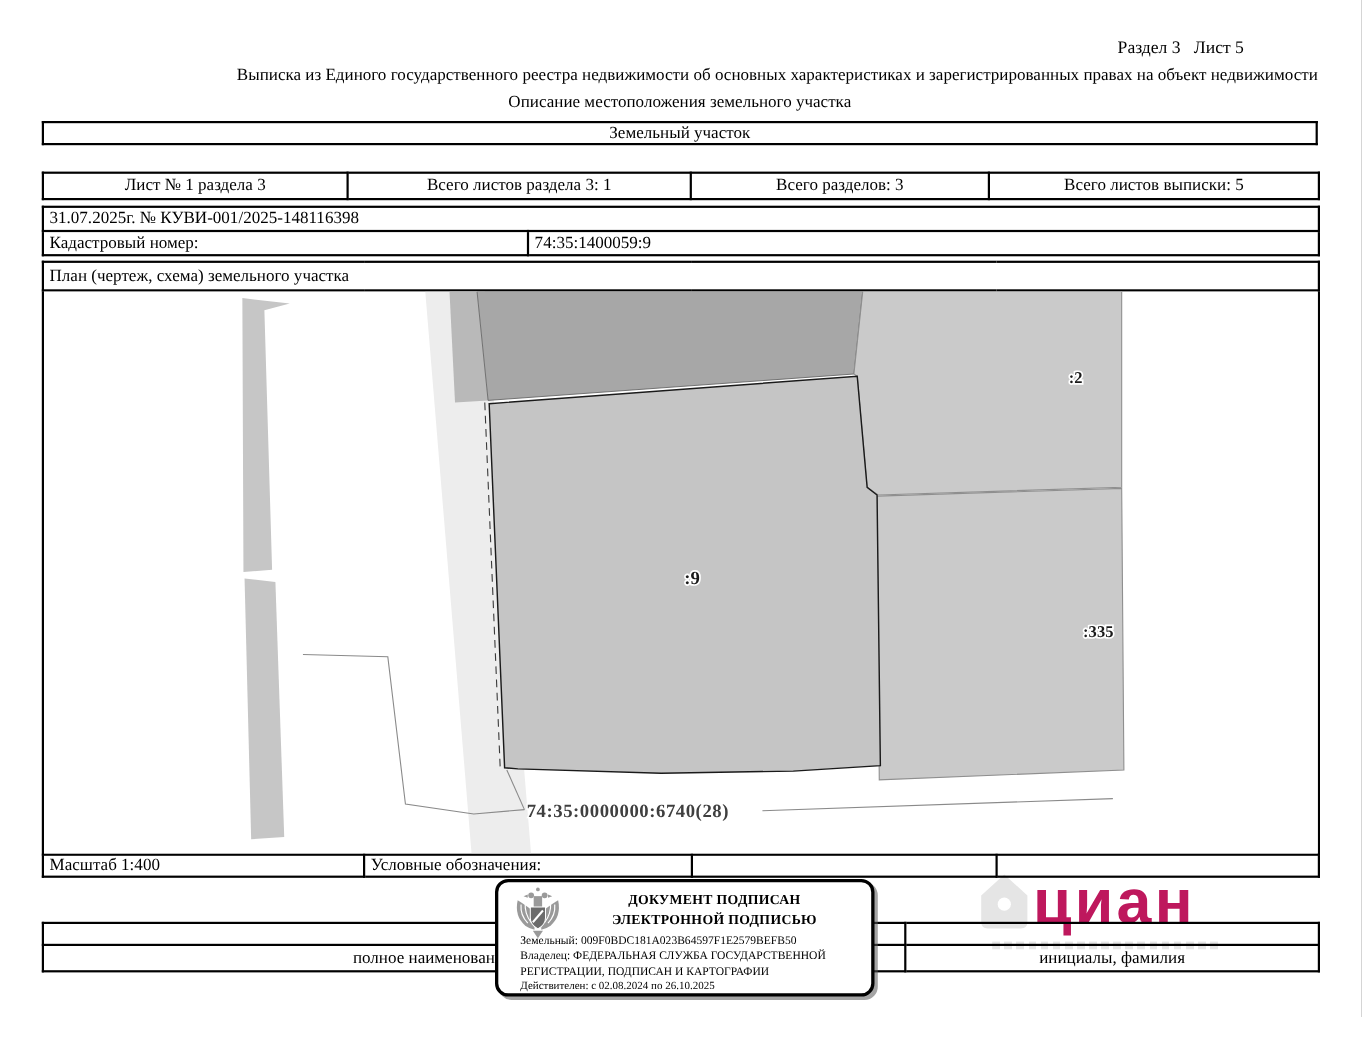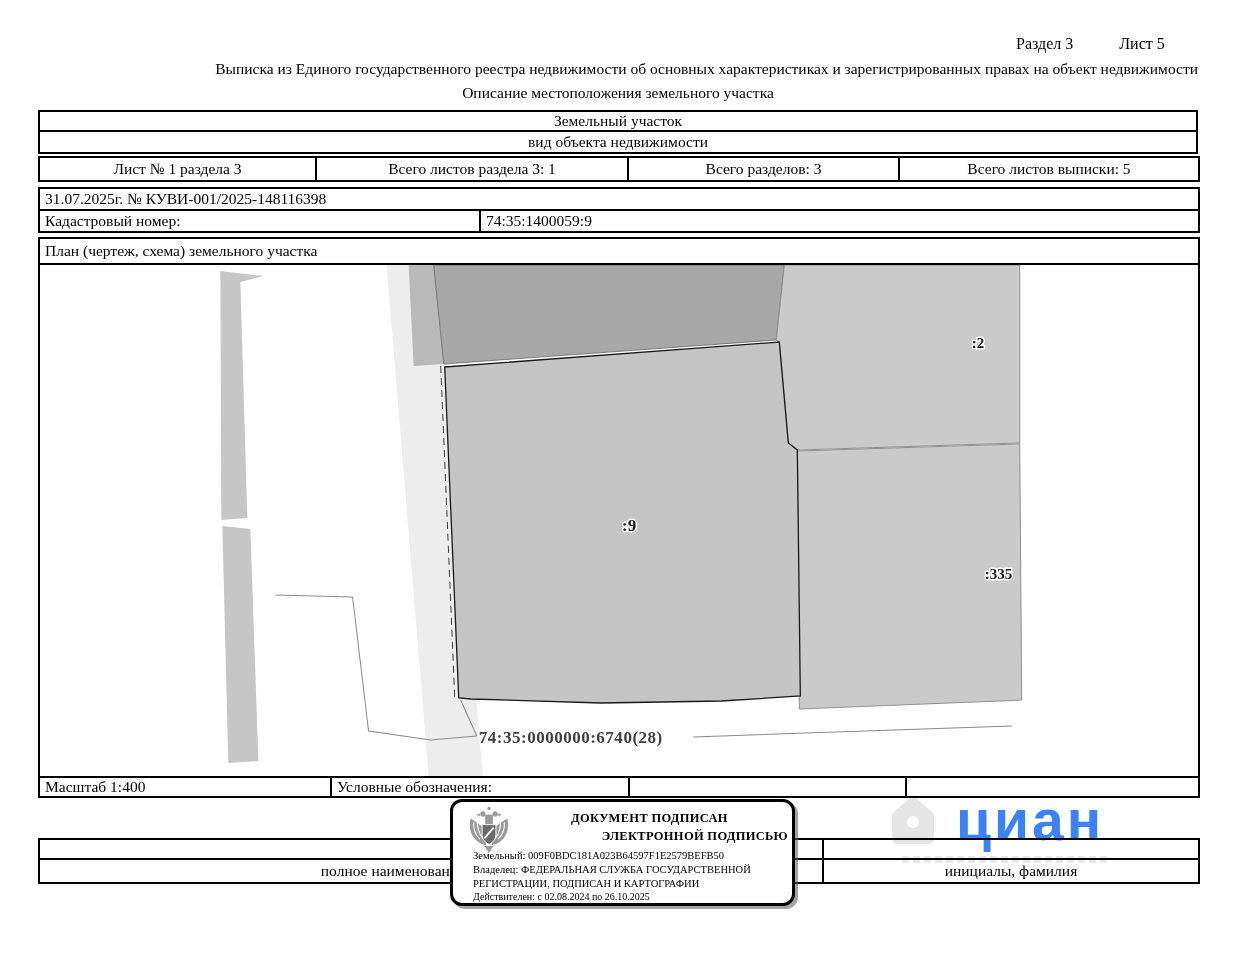--- a/index.html
+++ b/index.html
@@ -4,21 +4,21 @@
 <style>
   html,body { margin:0; padding:0; background:#888; }
   .page {
     position:relative; width:1238px; height:957px; margin:0 auto;
     background:#ffffff; font-family:"Liberation Serif", serif; color:#000;
     overflow:hidden;
   }
 
   
   .corner { position:absolute; top:35px; left:1016px; font-size:16px; white-space:nowrap; }
-  .corner span + span { margin-left:42px; }
+  .corner span + span { margin-left:8px; }
   .doc-title    { position:absolute; top:60px; left:38px; width:1160px; text-align:right; font-size:15.5px; }
   .doc-subtitle { position:absolute; top:84px; left:38px; width:1160px; text-align:center; font-size:15.5px; }
 
   
   table { position:absolute; left:38px; border-collapse:collapse; table-layout:fixed; z-index:1; background:transparent; }
   td { border:2px solid #000; font-size:15.5px; padding:0 5px; white-space:nowrap; overflow:hidden; vertical-align:middle; }
   td.center { text-align:center; }
   .t-object { top:110px; width:1160px; }
   .t-object td { height:17px; }
   .t-object tr + tr td { height:20px; }
@@ -43,31 +43,31 @@
               letter-spacing:.5px; paint-order:stroke; stroke:#ffffff; stroke-width:2.5px; }
 
   
   .stamp {
     position:absolute; left:450px; top:799px; width:339px; height:101px;
     border:3px solid #000; border-radius:12px; background:#fff;
     box-shadow:3px 3px 0 rgba(90,90,90,.55); z-index:3;
   }
   .stamp .ln { position:absolute; white-space:nowrap;font-family:Liberation Serif, serif; }
   .st-t1 { left:58px; right:4px; top:9px;  text-align:center; font-size:12.5px; font-weight:600; letter-spacing:.3px; }
-  .st-t2 { left:58px; right:4px; top:27px; text-align:right; font-size:12.5px; font-weight:600; letter-spacing:.3px; }
+  .st-t2 { left:58px; right:4px; top:27px; text-align:center; font-size:12.5px; font-weight:600; letter-spacing:.3px; }
   .st-cert  { left:20px; top:48px; font-size:10.5px; }
   .st-own1  { left:20px; top:62px; font-size:10.5px;text-align:center; }
   .st-own2  { left:20px; top:76px; font-size:10.5px; }
   .st-valid { left:20px; top:89px; font-size:10px; }
   .emblem { position:absolute; left:13px; top:3px; }
 
   
   .watermark { position:absolute; left:888px; top:790px; z-index:0; display:flex; align-items:flex-start; }
   .wm-text { font-family:"Liberation Sans", sans-serif; font-size:57px; font-weight:bold; line-height:60px;
-             color:#3b82f6; letter-spacing:3px; margin-left:18px; }
+             color:#be185d; letter-spacing:3px; margin-left:1px; }
   .wm-dots { position:absolute; left:902px; top:856px; width:208px; height:7px; z-index:0;
              background:repeating-linear-gradient(90deg,#e7e7e7 0 7px, transparent 7px 11px); }
 </style>
 </head>
 <body>
 
 <div class="page">
 
   <div class="watermark">
     <svg width="50" height="58" viewBox="0 0 50 58">
@@ -83,23 +83,20 @@
     <span>Лист 5</span>
   </div>
 
   <div class="doc-title">Выписка из Единого государственного реестра недвижимости об основных характеристиках и зарегистрированных правах на объект недвижимости</div>
   <div class="doc-subtitle">Описание местоположения земельного участка</div>
 
   <table class="t-object">
     <tbody>
         <tr>
           <td class="center">Земельный участок</td>
-        </tr>
-    <tr>
-          <td class="center">вид объекта недвижимости</td>
         </tr>
   </tbody>
     </table>
 
   <table class="t-sheets">
     <colgroup>
         <col style="width:277px">
         <col style="width:312px">
         <col style="width:271px">
         <col style="width:300px">

